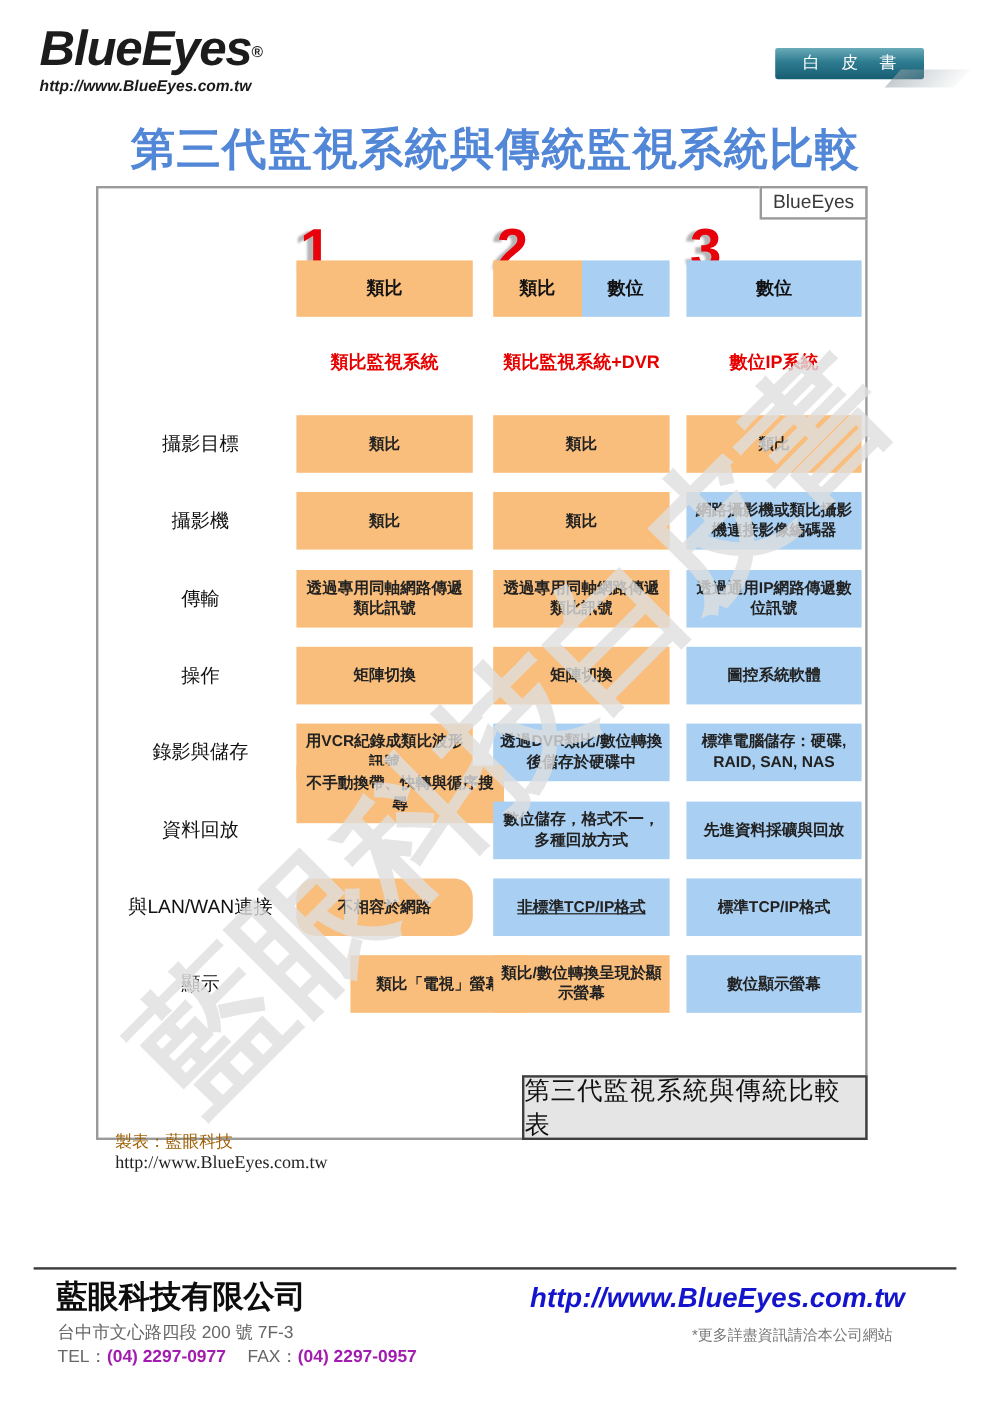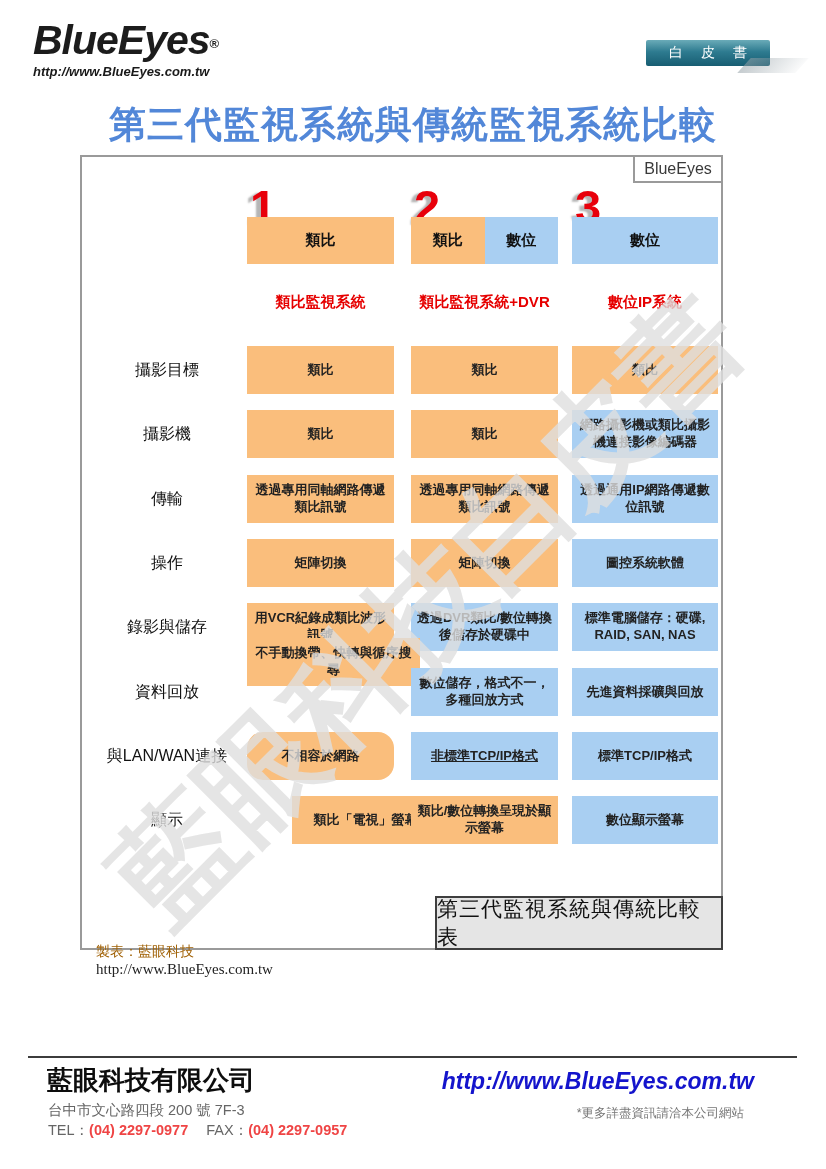--- a/index.html
+++ b/index.html
@@ -69,21 +69,21 @@
     position:absolute;right:-2px;bottom:-2px;width:288px;height:54px;
     background:#e5e5e5;border:2px solid #3f3f3f;box-sizing:border-box;
     display:flex;align-items:center;justify-content:center;
     font-size:21px;letter-spacing:1px;color:#111;z-index:3;
   }
   
   .footer-divider{position:absolute;left:28px;top:1056px;width:769px;height:2px;background:#3c3c3c;}
   .company{position:absolute;left:47px;top:1063px;font-size:26px;font-weight:800;color:#0d0d0d;}
   .address{position:absolute;left:48px;top:1101px;font-size:14.5px;color:#666;}
   .telfax{position:absolute;left:48px;top:1121px;font-size:14.5px;color:#666;}
-  .telfax .phone{color:#ef4444;font-weight:700;}
+  .telfax .phone{color:#a21caf;font-weight:700;}
   .telfax .fax-label{margin-left:18px;}
   .footer-url{position:absolute;top:1068px;right:72px;font-size:23px;font-weight:800;font-style:italic;color:#1414cc;}
   .footer-note{position:absolute;top:1105px;right:82px;font-size:12.5px;color:#777;}
 </style>
 </head>
 <body>
 
 <div class="logo">
   <span class="logo-text">BlueEyes</span><span class="logo-reg">®</span>
   <div class="logo-url">http://www.BlueEyes.com.tw</div>

